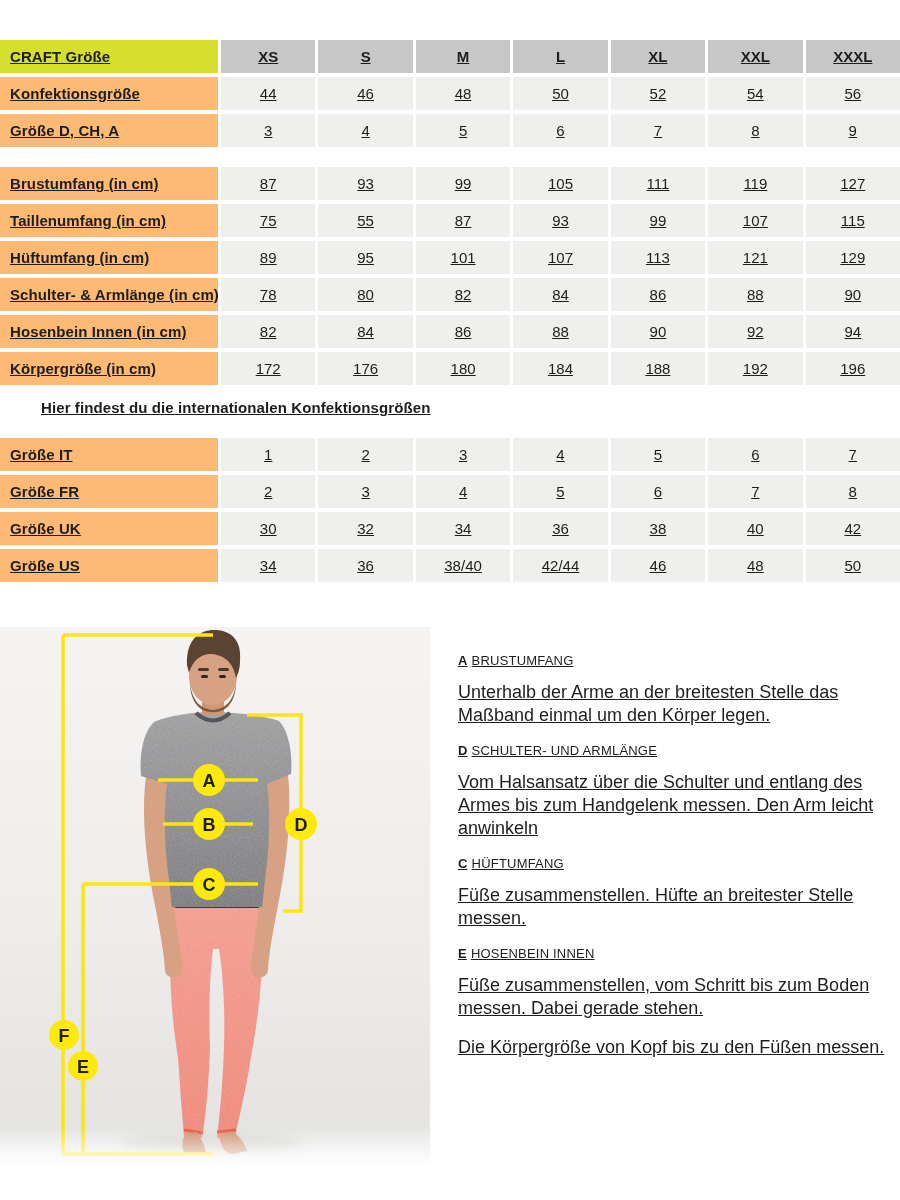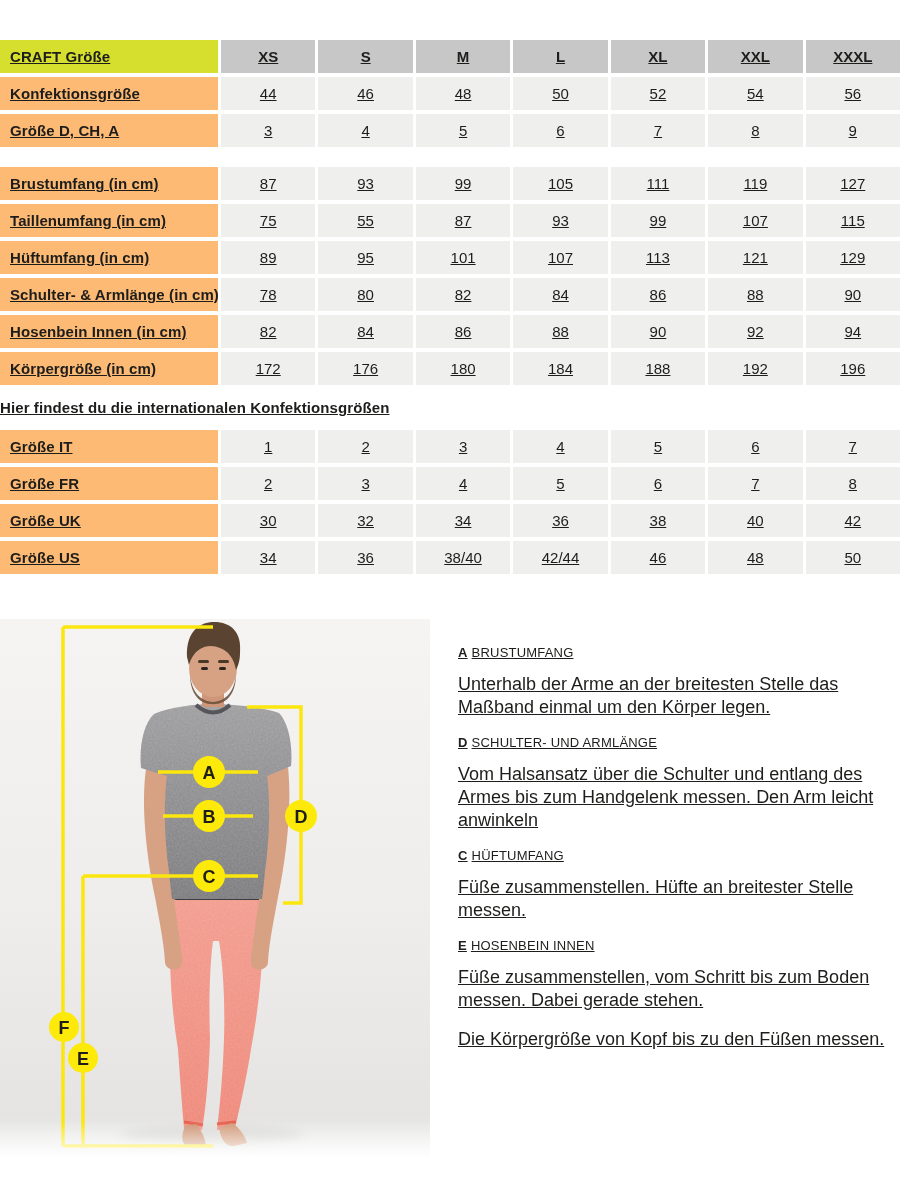--- a/index.html
+++ b/index.html
@@ -33,22 +33,23 @@
     text-align: left;
     padding-left: 10px;
     font-weight: bold;
     letter-spacing: 0.1px;
   }
   .cell.lime { background: #d7df2e; }
   .cell.head { background: #c7c7c7; font-weight: bold; }
   .spacer { height: 16px; }
   .intl-heading {
     font-size: 15px; font-weight: bold;
-    margin: 14px 0 14px 0;
+    margin: 14px 0 22px 0;
     letter-spacing: 0.1px;
+    padding-left: 41px;
   }
 
   
   .bottom { display: flex; margin-top: 45px; }
   .photo { width: 430px; height: 537px; position: relative; flex: 0 0 430px; }
   .photo svg { display: block; width: 430px; height: 537px; }
 
   .guide { flex: 1; padding: 26px 2px 0 28px; }
   .guide-item h4 {
     font-size: 13px; font-weight: normal;

